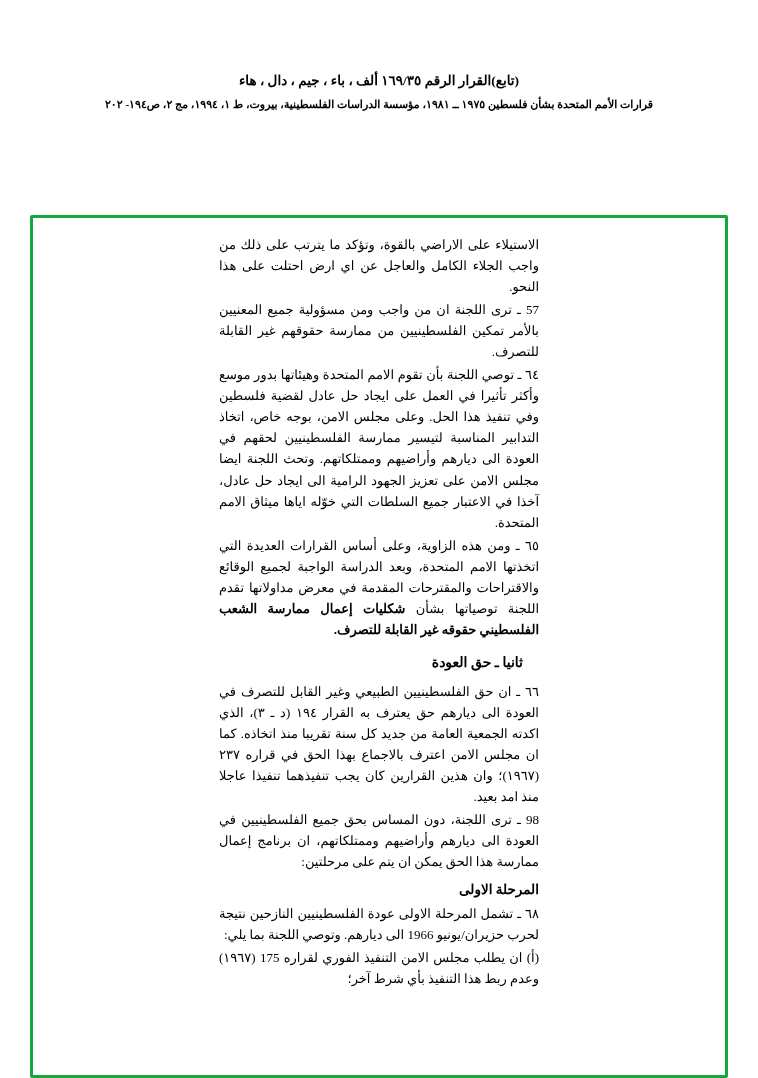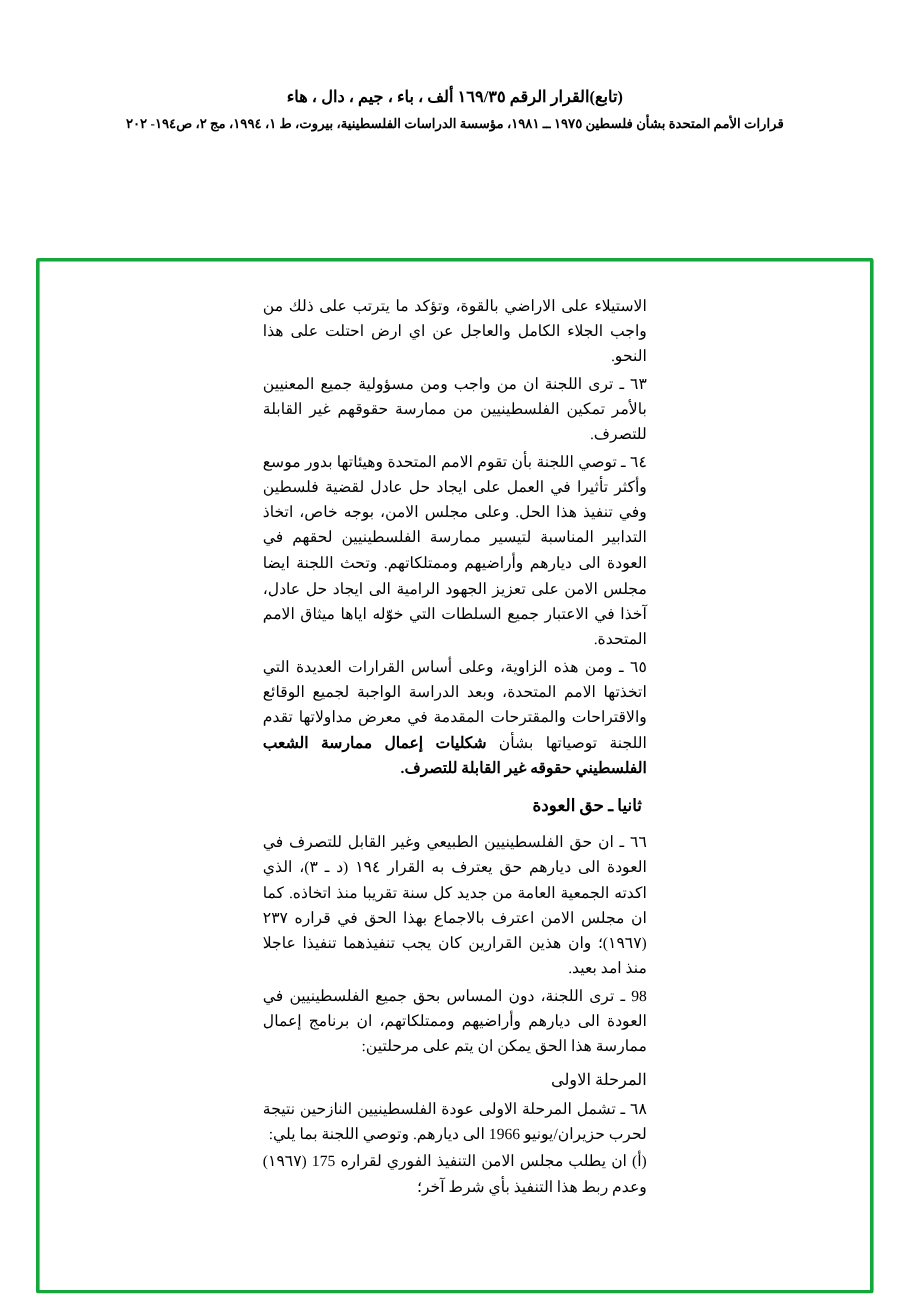--- a/index.html
+++ b/index.html
@@ -43,21 +43,21 @@
     top: 143px;
     right: 30px;
     left: 30px;
     bottom: 72px;
     border: 3px solid #14a83c;
     border-radius: 2px;
     box-sizing: border-box;
   }
   .content {
     position: absolute;
-    top: 172px;
+    top: 162px;
     right: 0;
     left: 0;
     padding: 0 0 0 0;
     direction: rtl;
   }
   .col {
     width: 320px;
     margin: 0 auto;
     direction: rtl;
     text-align: justify;
@@ -69,26 +69,26 @@
     line-height: 1.62;
     text-indent: 0;
   }
   p.para.first {
     margin-bottom: 2px;
   }
   h2.section {
     font-size: 14px;
     font-weight: bold;
     text-align: center;
-    margin: 12px 4px 8px 0;
+    margin: 12px 16px 8px 0;
     line-height: 1.5;
   }
   h3.subsection {
     font-size: 13.5px;
-    font-weight: normal;
+    font-weight: bold;
     text-align: right;
     margin: 8px 0 2px 0;
     line-height: 1.5;
   }
   .bold-tail {
     font-weight: bold;
   }
 </style>
 </head>
 <body>
@@ -99,21 +99,21 @@
     <div class="header-title">(تابع)القرار الرقم ١٦٩/٣٥ ألف ، باء ، جيم ، دال ، هاء</div>
     <div class="header-sub">قرارات الأمم المتحدة بشأن فلسطين ١٩٧٥ ــ ١٩٨١، مؤسسة الدراسات الفلسطينية، بيروت، ط ١، ١٩٩٤، مج ٢، ص١٩٤- ٢٠٢</div>
   </div>
 
   <div class="frame"></div>
 
   <div class="content">
     <div class="col">
 
       <p class="para first">الاستيلاء على الاراضي بالقوة، وتؤكد ما يترتب على ذلك من واجب الجلاء الكامل والعاجل عن اي ارض احتلت على هذا النحو.</p>
-      <p class="para">٦٣ ـ ترى اللجنة ان من واجب ومن مسؤولية جميع المعنيين بالأمر تمكين الفلسطينيين من ممارسة حقوقهم غير القابلة للتصرف.</p>
+      <p class="para">57 ـ ترى اللجنة ان من واجب ومن مسؤولية جميع المعنيين بالأمر تمكين الفلسطينيين من ممارسة حقوقهم غير القابلة للتصرف.</p>
       <p class="para">٦٤ ـ توصي اللجنة بأن تقوم الامم المتحدة وهيئاتها بدور موسع وأكثر تأثيرا في العمل على ايجاد حل عادل لقضية فلسطين وفي تنفيذ هذا الحل. وعلى مجلس الامن، بوجه خاص، اتخاذ التدابير المناسبة لتيسير ممارسة الفلسطينيين لحقهم في العودة الى ديارهم وأراضيهم وممتلكاتهم. وتحث اللجنة ايضا مجلس الامن على تعزيز الجهود الرامية الى ايجاد حل عادل، آخذا في الاعتبار جميع السلطات التي خوّله اياها ميثاق الامم المتحدة.</p>
       <p class="para">٦٥ ـ ومن هذه الزاوية، وعلى أساس القرارات العديدة التي اتخذتها الامم المتحدة، وبعد الدراسة الواجبة لجميع الوقائع والاقتراحات والمقترحات المقدمة في معرض مداولاتها تقدم اللجنة توصياتها بشأن <span class="bold-tail">شكليات إعمال ممارسة الشعب الفلسطيني حقوقه غير القابلة للتصرف.</span></p>
 
       <h2 class="section">ثانيا ـ حق العودة</h2>
 
       <p class="para">٦٦ ـ ان حق الفلسطينيين الطبيعي وغير القابل للتصرف في العودة الى ديارهم حق يعترف به القرار ١٩٤ (د ـ ٣)، الذي اكدته الجمعية العامة من جديد كل سنة تقريبا منذ اتخاذه. كما ان مجلس الامن اعترف بالاجماع بهذا الحق في قراره ٢٣٧ (١٩٦٧)؛ وان هذين القرارين كان يجب تنفيذهما تنفيذا عاجلا منذ امد بعيد.</p>
       <p class="para">98 ـ ترى اللجنة، دون المساس بحق جميع الفلسطينيين في العودة الى ديارهم وأراضيهم وممتلكاتهم، ان برنامج إعمال ممارسة هذا الحق يمكن ان يتم على مرحلتين:</p>
 
       <h3 class="subsection">المرحلة الاولى</h3>
 

